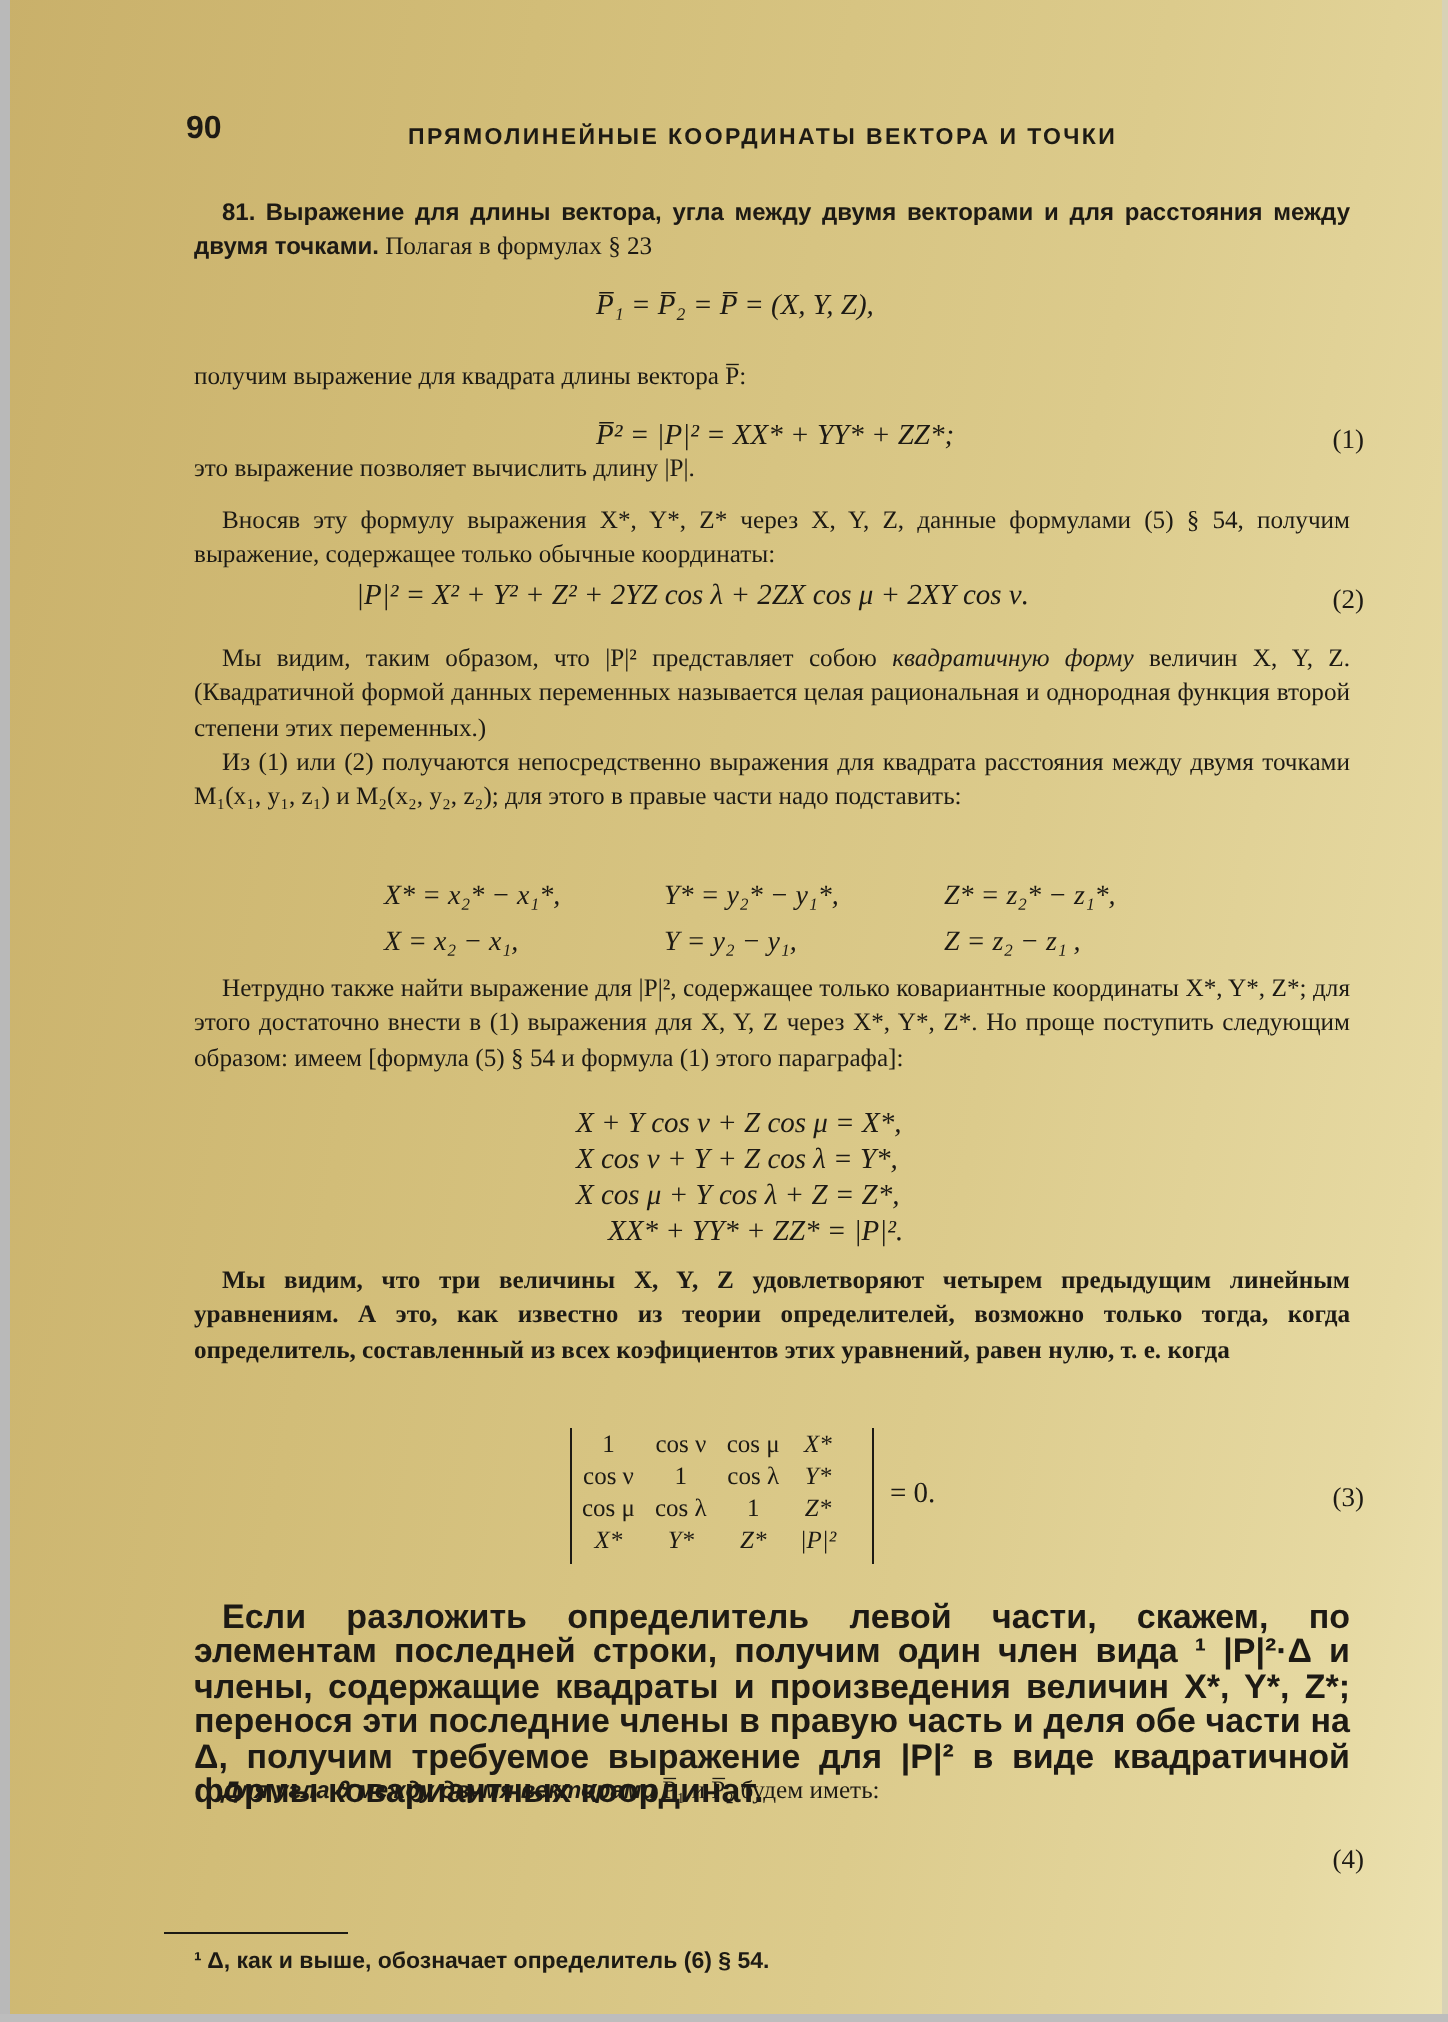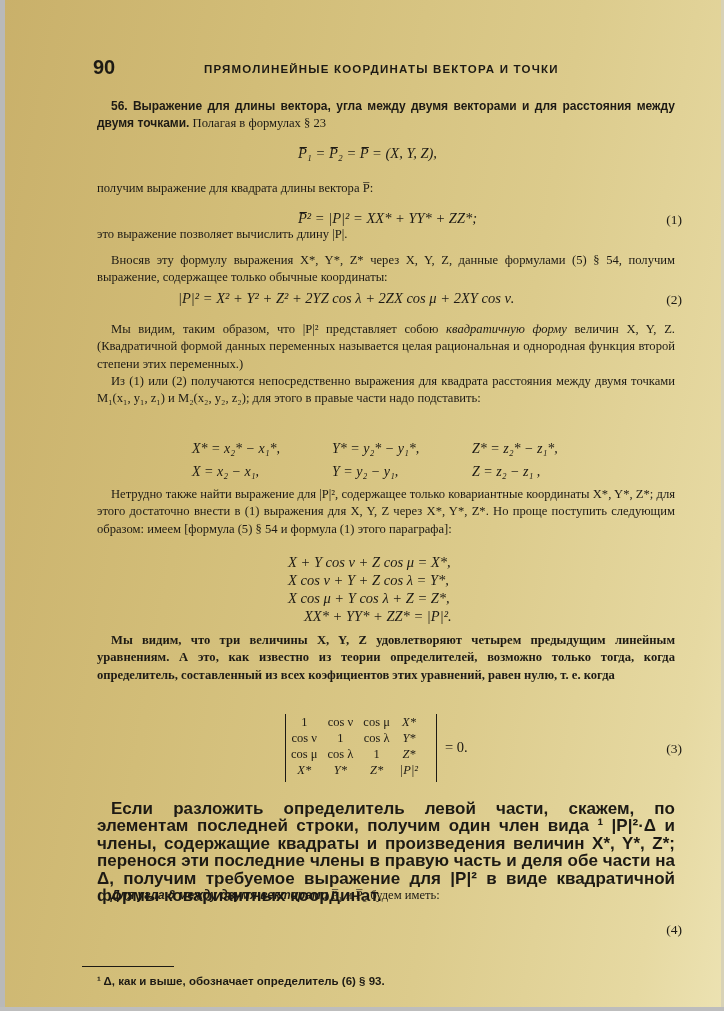--- a/index.html
+++ b/index.html
@@ -8,21 +8,21 @@
     background: linear-gradient(100deg, #c9b06a 0%, #d2bd78 30%, #dccb8c 65%, #e6d9a2 90%, #ece2b2 100%);
     font-family: "Liberation Serif", "DejaVu Serif", serif;
     color:#1d1a14;
     position:relative;
   }
   .page { position:absolute; left:0; top:0; width:724px; height:1011px; }
   .leftedge { position:absolute; left:0; top:0; width:5px; height:1011px; background:#b9b9b9; }
   .bottomedge { position:absolute; left:0; bottom:0; width:724px; height:4px; background:#bdbdbd; }
   .rightedge { position:absolute; right:0; top:0; width:3px; height:1011px; background:#d8d2b6; }
   .abs { position:absolute; }
-  .pagenum { left:93px; top:56px; font-family:"Liberation Sans","DejaVu Sans",sans-serif; font-size:20px; font-weight:bold; }
+  .pagenum { left:93px; top:56px; font-family:"Liberation Sans","DejaVu Sans",sans-serif; font-size:16px; font-weight:bold; }
   .runhead { left:204px; top:63px; font-family:"Liberation Sans","DejaVu Sans",sans-serif; font-size:11.5px; font-weight:bold; letter-spacing:1.2px; }
   .para { font-size:12.6px; line-height:17.4px; text-align:justify; left:97px; width:578px; }
   .bold { font-weight:bold; font-family:"Liberation Sans","DejaVu Sans",sans-serif; font-size:12px; }
   .it { font-style:italic; }
   .eq { font-size:14.5px; font-style:italic; white-space:nowrap; }
   .eqnum { font-size:13.5px; right:42px; position:absolute; }
   .ind { text-indent:14px; display:block; }
   .det { left:285px; top:714px; width:150px; height:68px; border-left:1.5px solid #1d1a14; border-right:1.5px solid #1d1a14; }
   .det table { border-collapse:collapse; font-size:12.5px; }
   .det td { padding:0 5px; height:16px; text-align:center; white-space:nowrap; }
@@ -37,21 +37,21 @@
 
 <div class="page">
   <div class="leftedge"></div>
   <div class="rightedge"></div>
   <div class="bottomedge"></div>
 
   <div class="abs pagenum">90</div>
   <div class="abs runhead">ПРЯМОЛИНЕЙНЫЕ КООРДИНАТЫ ВЕКТОРА И ТОЧКИ</div>
 
   <div class="abs para" style="top:98px;">
-    <span class="ind"><span class="bold">56.</span> <span class="bold">Выражение для длины вектора, угла между двумя векторами и для расстояния между двумя точками.</span> <span>Полагая в формулах § 23</span></span>
+    <span class="ind"><span class="bold">81.</span> <span class="bold">Выражение для длины вектора, угла между двумя векторами и для расстояния между двумя точками.</span> <span>Полагая в формулах § 23</span></span>
   </div>
 
   <div class="abs eq" style="left:298px; top:145px;">P̅₁ = P̅₂ = P̅ = (X, Y, Z),</div>
 
   <div class="abs para" style="top:180px;">получим выражение для квадрата длины вектора P̅:</div>
 
   <div class="abs eq" style="left:298px; top:210px;">P̅² = |P|² = XX* + YY* + ZZ*;</div>
   <div class="abs eqnum" style="top:212px;">(1)</div>
 
   <div class="abs para" style="top:226px;">это выражение позволяет вычислить длину |P|.</div>
@@ -129,14 +129,14 @@
       <span class="ind">Если разложить определитель левой части, скажем, по элементам последней строки, получим один член вида ¹ |P|²·Δ и члены, содержащие квадраты и произведения величин X*, Y*, Z*; перенося эти последние члены в правую часть и деля обе части на Δ, получим требуемое выражение для |P|² в виде квадратичной формы ковариантных координат.</span>
     </div>
 
   <div class="abs para" style="top:887px;">
     <span class="ind"><span class="it bold">Для угла ϑ между двумя векторами</span><span> P̅₁ и P̅₂ будем иметь:</span></span>
   </div>
 
   <div class="abs eqnum" style="top:922px;">(4)</div>
 
   <div class="abs fnline"></div>
-  <div class="abs footnote">¹ Δ, как и выше, обозначает определитель (6) § 93.</div>
+  <div class="abs footnote">¹ Δ, как и выше, обозначает определитель (6) § 54.</div>
 </div>
 
 </body></html>

